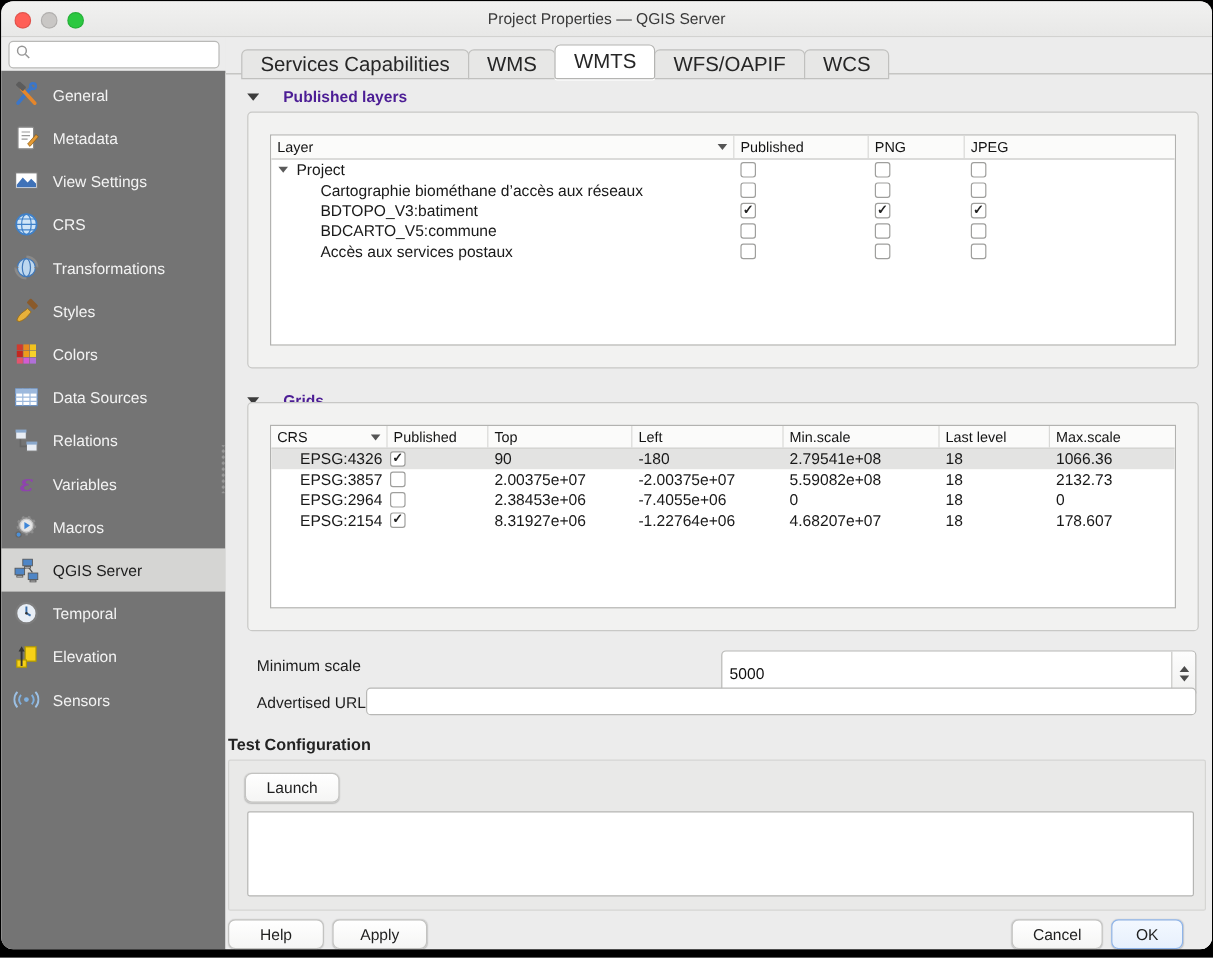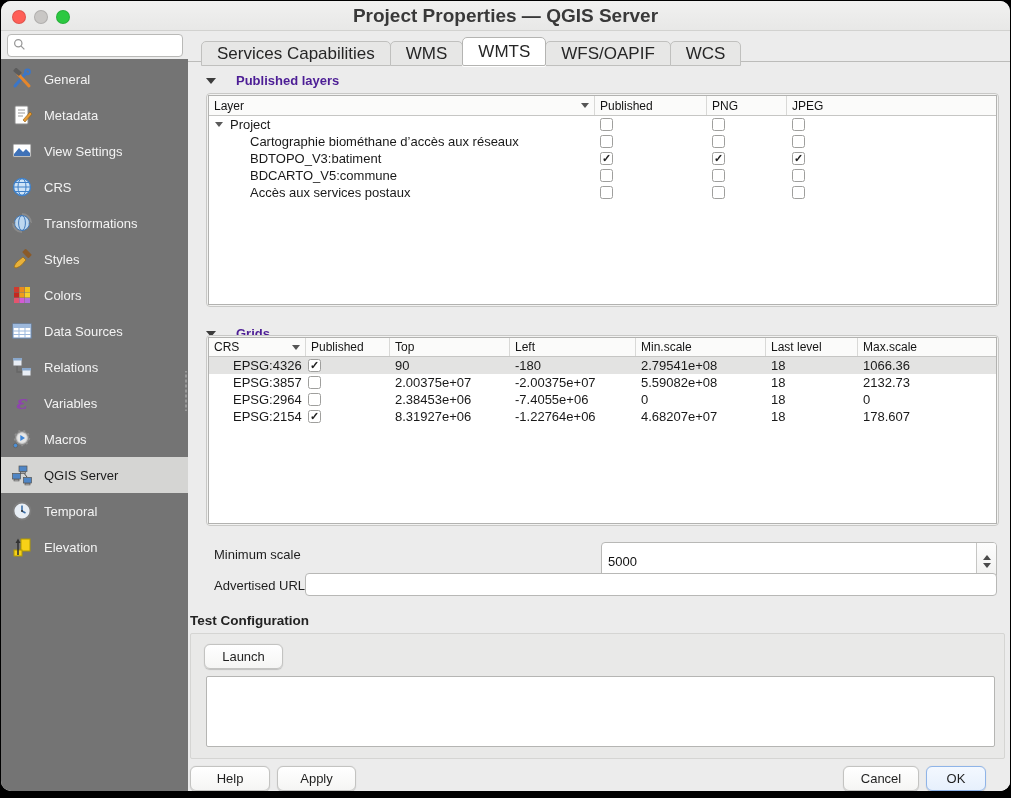--- a/index.html
+++ b/index.html
@@ -4,21 +4,21 @@
 <style>
   html,body{margin:0;padding:0}
   body{width:1011px;height:798px;background:#000;font-family:"Liberation Sans",sans-serif;position:relative;overflow:hidden}
   .dialog{position:absolute;left:1px;top:1px;width:1009px;height:790px;border-radius:10px;background:#ececec;overflow:hidden}
 
   
   .titlebar{height:29px;background:linear-gradient(#f1f1f0,#e8e8e7);border-bottom:1px solid #d2d2d0;position:relative;display:flex;align-items:center;justify-content:center}
   .lights{position:absolute;left:11px;top:9px;display:flex;gap:8px}
   .light{width:12px;height:12px;border-radius:50%;border:0.5px solid rgba(0,0,0,.12)}
   .light.close{background:#ff5f57}.light.min{background:#c9c7c5}.light.zoom{background:#2bc840}
-  .title{font-size:19px;font-weight:bold;color:#393939}
+  .title{font-size:13px;font-weight:normal;color:#393939}
 
   .body-row{display:flex;height:760px}
 
   
   .sidebar{width:187px;display:flex;flex-direction:column;position:relative;flex:none}
   .search-strip{height:28px;background:#ececec;padding:3px 5px 2px 6px;box-sizing:border-box}
   .search-box{height:21px;background:#fff;border:1px solid #b9b9b7;border-radius:4px;display:flex;align-items:center;padding-left:5px;gap:4px}
   .search-box input{border:none;outline:none;flex:1;font-size:12px;font-family:inherit;background:transparent;min-width:0}
   .side-list{flex:1;background:#747474;padding-top:2px}
   .side-item{height:36px;display:flex;align-items:center;padding-left:9px;gap:11px;cursor:default}
@@ -31,21 +31,21 @@
   
   .content{flex:1;position:relative;background:#ececec}
   .tabbar{position:absolute;top:6px;left:13px;display:flex;align-items:flex-end;z-index:5}
   .tab{height:23px;padding:0 15px;display:flex;align-items:center;font-size:17px;color:#262626;background:#e7e7e6;border:1px solid #c0c0be;margin-right:-1px;border-radius:5px 5px 0 0;position:relative}
   .tab.active{background:#fff;height:27px;z-index:6;border-color:#b4b4b2;border-radius:5px 5px 2px 2px;box-shadow:0 1px 0 #fff}
   .pane{position:absolute;top:30px;left:0;right:0;bottom:0;background:#ececec;border-top:1px solid #bcbcba}
 
   .sect{position:absolute;font-size:13px;font-weight:bold;color:#4c1d95;display:flex;align-items:center;gap:20px}
   .tri-down{width:0;height:0;border-left:5px solid transparent;border-right:5px solid transparent;border-top:6px solid #3c3c3c}
 
-  .groupbox{position:absolute;left:18px;width:793px;background:#f2f2f1;border:1px solid #c8c8c6;border-radius:4px;box-sizing:border-box;padding:1px}
+  .groupbox{position:absolute;left:18px;width:793px;background:#f2f2f1;border:1px solid #c8c8c6;border-radius:4px;box-sizing:border-box;padding:18px}
   .itable{background:#fff;border:1px solid #b2b2b0;height:100%;box-sizing:border-box;display:flex;flex-direction:column;overflow:hidden}
   .thead{display:flex;height:19px;border-bottom:1px solid #c6c6c4;background:#fbfbfa;flex:none}
   .th{font-size:12px;color:#141414;display:flex;align-items:center;padding:0 5px;border-right:1px solid #d9d9d7;box-sizing:border-box}
   .th.last{border-right:none;flex:1}
   .sort{margin-left:auto;width:0;height:0;border-left:4px solid transparent;border-right:4px solid transparent;border-top:5px solid #555}
 
   .trow{display:flex;height:17px;align-items:center;flex:none}
   .cell{box-sizing:border-box;padding:0 5px;font-size:13px;color:#191919;display:flex;align-items:center;height:100%;overflow:hidden;white-space:nowrap}
   .cw-layer{width:386px}.cw-pub{width:112px}.cw-png{width:80px}.cw-jpeg{flex:1}
   .indent-child{padding-left:41px}
@@ -262,20 +262,30 @@
             <span class="side-icon">
               <svg viewBox="0 0 22 22" width="22" height="22">
                 <rect x="10" y="3" width="9" height="12" fill="#f7d117" stroke="#b29a00"></rect>
                 <rect x="3" y="14" width="8" height="6" fill="#f7d117" stroke="#b29a00"></rect>
                 <line x1="7" y1="19" x2="7" y2="6" stroke="#333" stroke-width="1.6"></line>
                 <path d="M7 2.5 L4.5 7 L9.5 7 Z" fill="#333"></path>
               </svg>
             </span>
             <span class="side-label">Elevation</span>
           </div>
+        <div class="side-item">
+            <span class="side-icon">
+              <svg viewBox="0 0 22 22" width="22" height="22">
+                <circle cx="11" cy="11" r="2" fill="#7fb0e0"></circle>
+                <path d="M6.5 7 a6.5 6.5 0 0 0 0 8 M15.5 7 a6.5 6.5 0 0 1 0 8" fill="none" stroke="#7fb0e0" stroke-width="1.6"></path>
+                <path d="M3.5 4.5 a9.5 9.5 0 0 0 0 13 M18.5 4.5 a9.5 9.5 0 0 1 0 13" fill="none" stroke="#9cc0e4" stroke-width="1.6"></path>
+              </svg>
+            </span>
+            <span class="side-label">Sensors</span>
+          </div>
       </nav>
       <div class="splitter"></div>
     </aside>
 
     <main class="content">
       <div class="tabbar">
         <div class="tab">Services Capabilities</div>
         <div class="tab">WMS</div>
         <div class="tab active">WMTS</div>
         <div class="tab">WFS/OAPIF</div>

